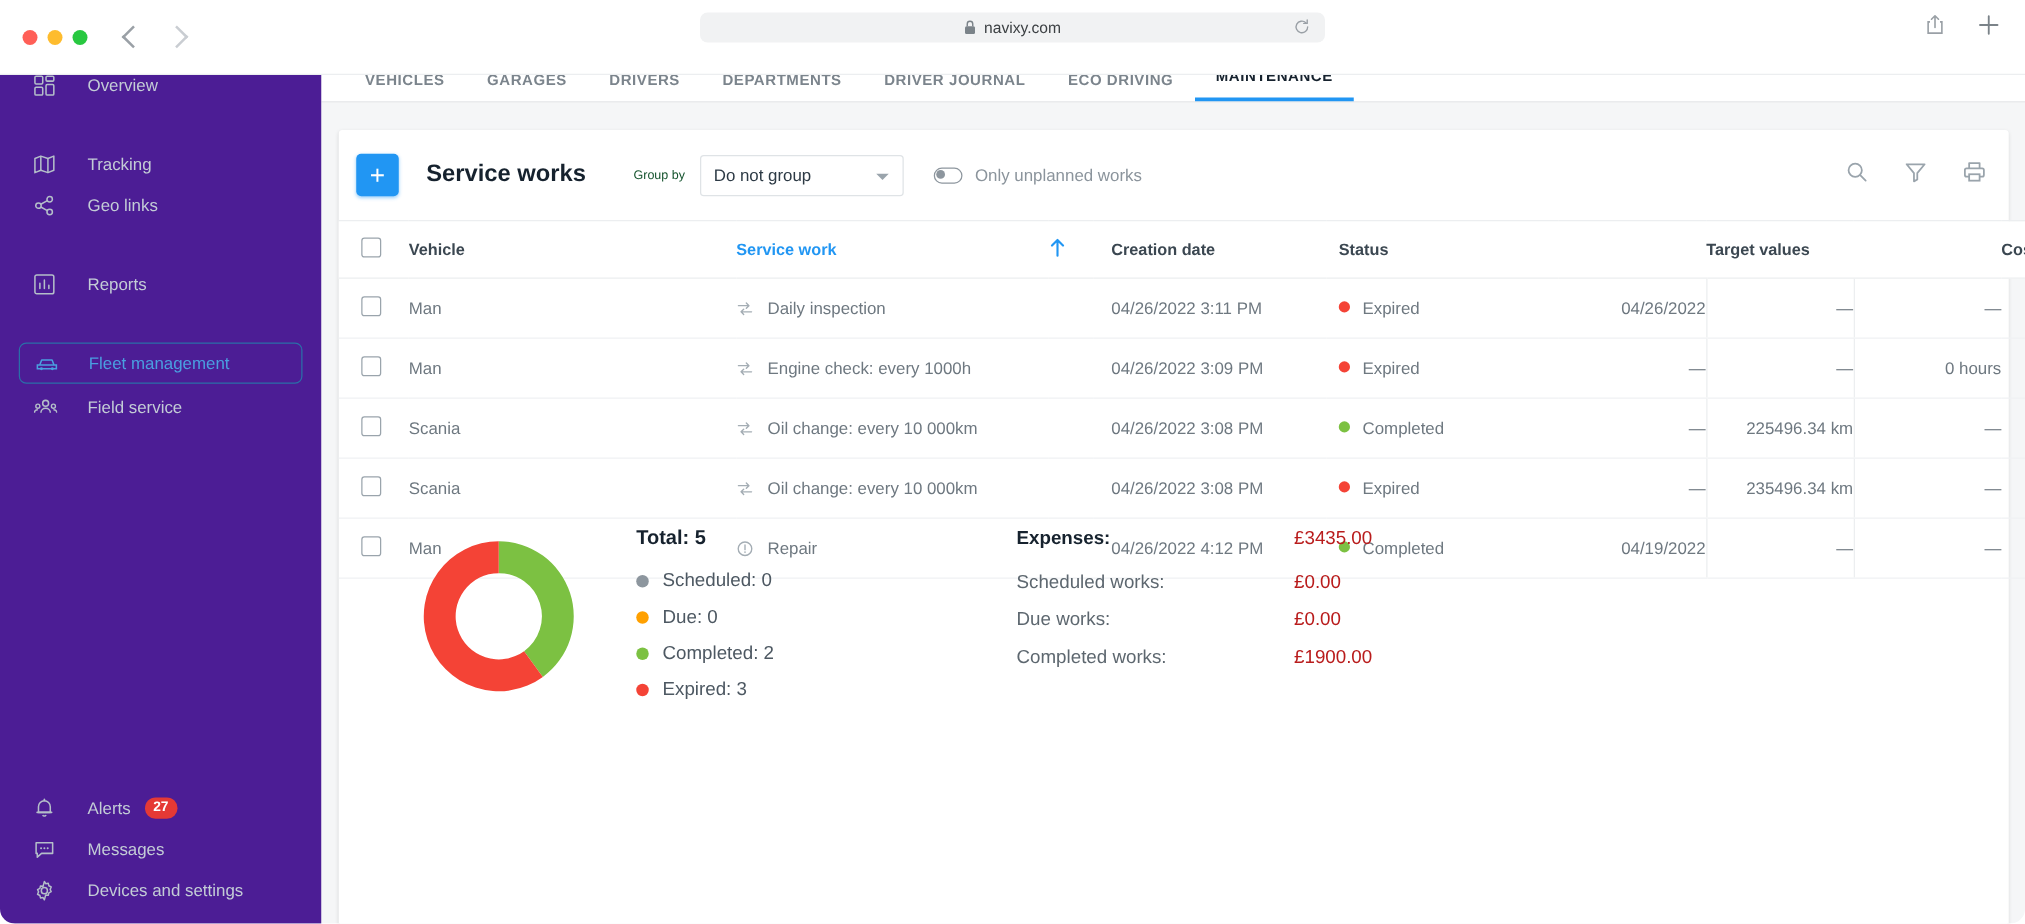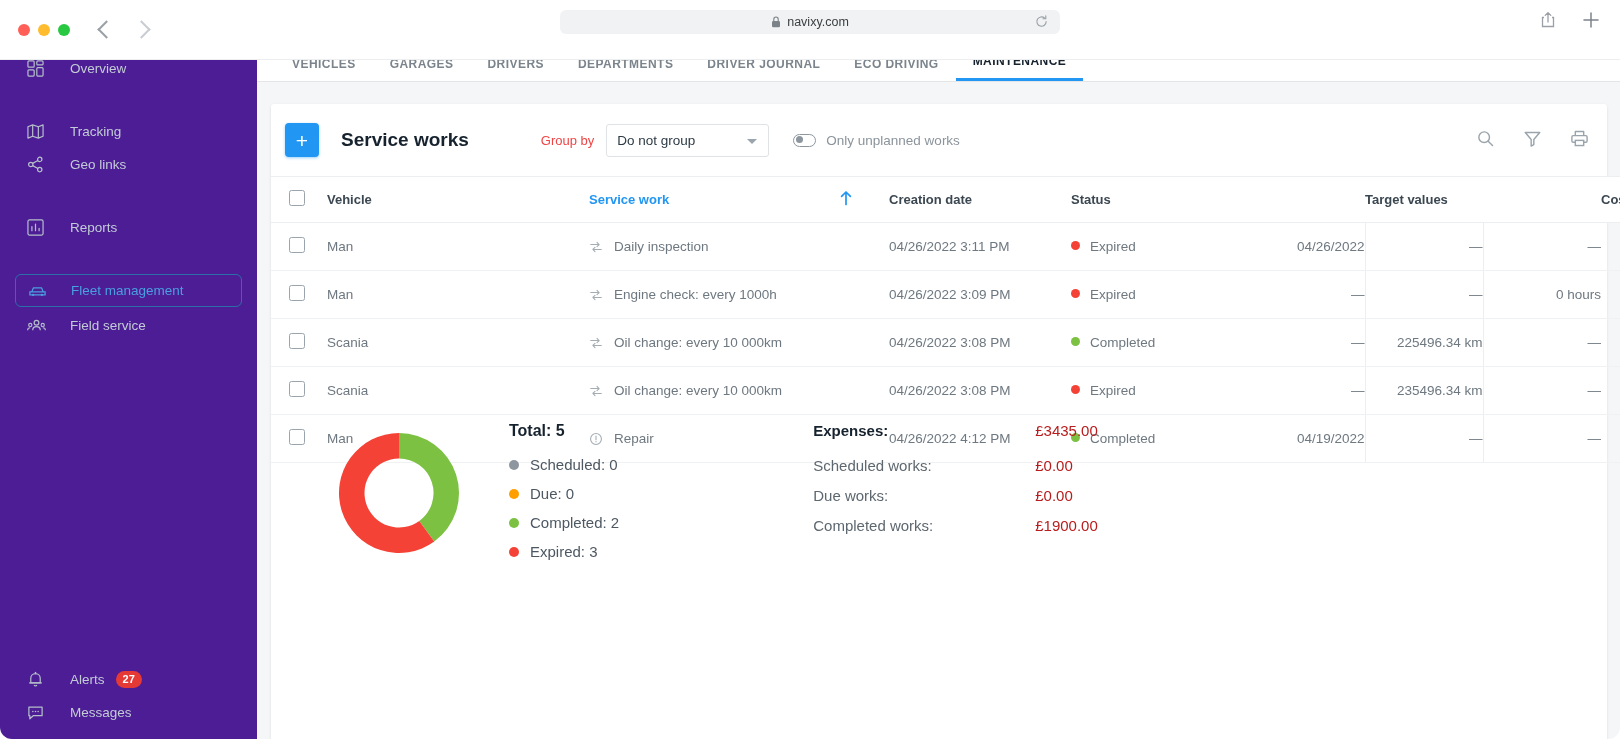--- a/index.html
+++ b/index.html
@@ -101,21 +101,21 @@
   }
   .toolbar { display: flex; align-items: center; height: 72px; padding: 0 18px 0 14px; }
   .addbtn {
     width: 34px; height: 34px; border-radius: 4px;
     background: #2196f3; color: #fff;
     display: flex; align-items: center; justify-content: center;
     font-size: 21px; font-weight: 300; line-height: 1;
     box-shadow: 0 1px 3px rgba(33,150,243,0.45);
   }
   .card-title { font-size: 19px; font-weight: bold; color: #16222e; margin-left: 22px; }
-  .groupby-lbl { font-size: 13px; color: #ef4444; margin-left: 72px; }
+  .groupby-lbl { font-size: 10px; color: #14532d; margin-left: 38px; }
   .select {
     margin-left: 12px; width: 163px; height: 33px;
     border: 1px solid #dfe3e6; border-radius: 3px;
     display: flex; align-items: center; padding: 0 10px;
     font-size: 13.5px; color: #2d3a45;
     position: relative;
   }
   .caret {
     position: absolute; right: 11px; top: 14px;
     width: 0; height: 0;
@@ -319,20 +319,29 @@
       <div class="nav-item">
         <span class="ico">
           <svg width="17" height="17" viewBox="0 0 18 18">
               <path d="M2 3.4h14v9H6.6L3 15.6V12.4H2z" fill="none" stroke="currentColor" stroke-width="1.3" stroke-linejoin="round"></path>
               <circle cx="6.2" cy="8" r="0.85" fill="currentColor"></circle>
               <circle cx="9" cy="8" r="0.85" fill="currentColor"></circle>
               <circle cx="11.8" cy="8" r="0.85" fill="currentColor"></circle>
             </svg>
         </span>
         <span class="lbl">Messages</span>
+      </div>
+      <div class="nav-item">
+        <span class="ico">
+          <svg width="17" height="17" viewBox="0 0 18 18">
+              <circle cx="9" cy="9" r="2.6" fill="none" stroke="currentColor" stroke-width="1.3"></circle>
+              <path d="M9 1.2l1.1 1.9 2.2-.3.5 2.1 2 1-.9 2 .9 2-2 1-.5 2.1-2.2-.3L9 16.8l-1.1-1.9-2.2.3-.5-2.1-2-1 .9-2-.9-2 2-1 .5-2.1 2.2.3z" fill="none" stroke="currentColor" stroke-width="1.25" stroke-linejoin="round"></path>
+            </svg>
+        </span>
+        <span class="lbl">Devices and settings</span>
       </div>
     </div>
   </div>
 
   <div class="main">
 
     <div class="tabbar">
       <div class="tab">VEHICLES</div>
       <div class="tab">GARAGES</div>
       <div class="tab">DRIVERS</div>

